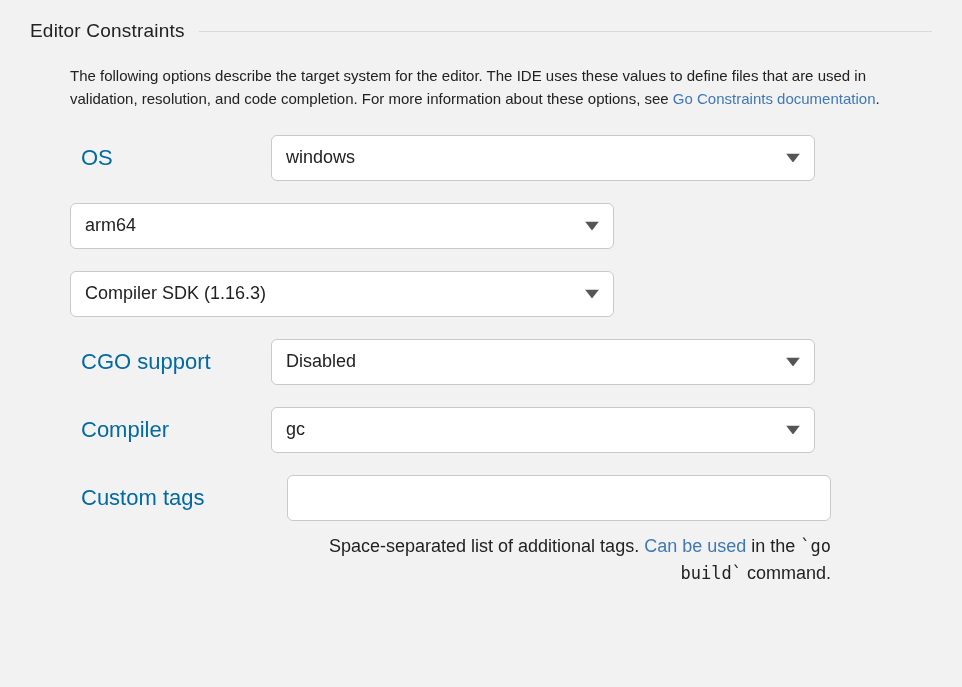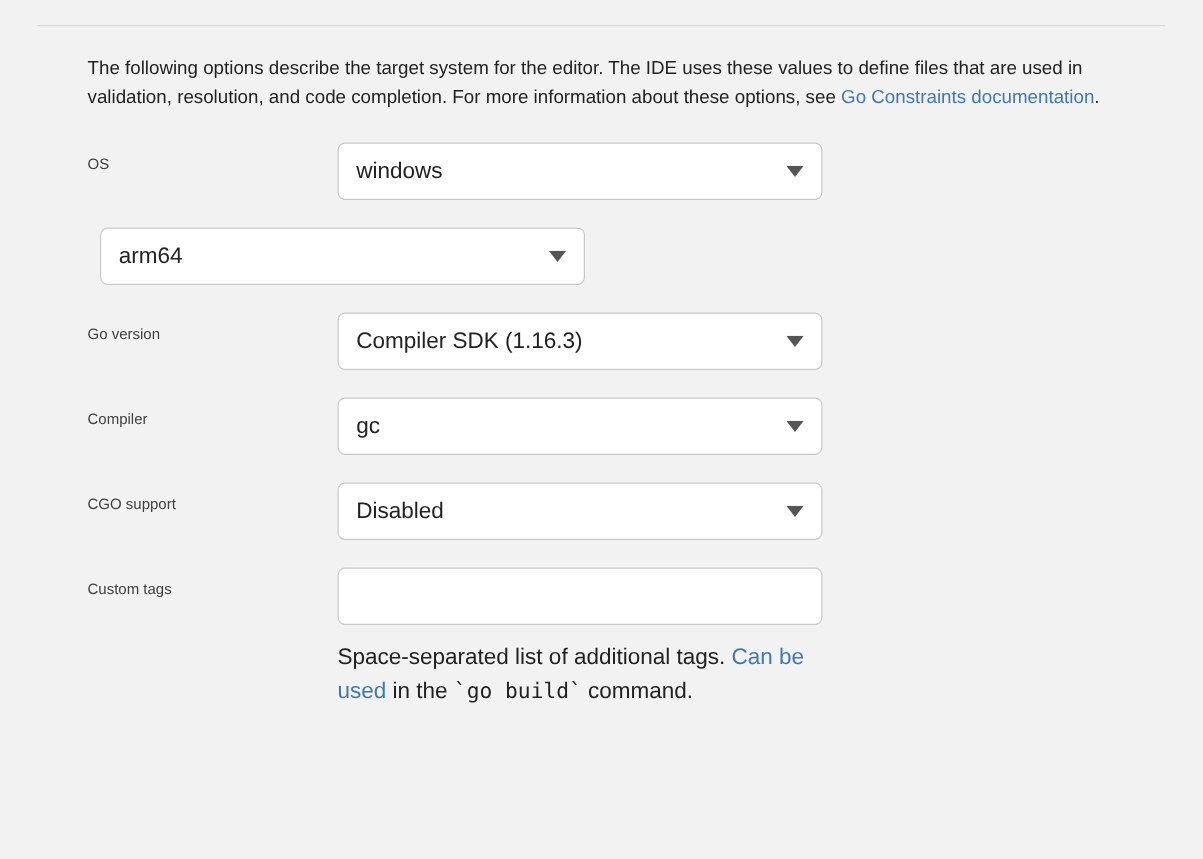--- a/index.html
+++ b/index.html
@@ -48,26 +48,26 @@
     margin: 0 40px 0 40px;
   }
   .row {
     display: flex;
     align-items: flex-start;
     margin-bottom: 22px;
   }
   .label {
     width: 190px;
     padding-top: 10px;
-    font-size: 12px;
-    color: #404040;
+    font-size: 22px;
+    color: #0369a1;
+    margin-left: 11px;
   }
   .control {
-    width: 388px;
-    margin-left: 10px;
+    width: 544px;
   }
   .select {
     position: relative;
     height: 46px;
     background: #fff;
     border: 1px solid #c9c9c9;
     border-radius: 6px;
     display: flex;
     align-items: center;
     padding: 0 44px 0 14px;
@@ -92,32 +92,34 @@
     padding: 0 14px;
     font-size: 18px;
     color: #222;
     outline: none;
   }
   .hint {
     margin-top: 12px;
     font-size: 18px;
     line-height: 1.5;
     color: #222;
+    text-align: right;
   }
   .hint code {
     font-family: ui-monospace, SFMono-Regular, Menlo, Monaco, Consolas, monospace;
     font-size: 17px;
   }
 </style>
 </head>
 <body>
 
 <div class="panel">
 
   <div class="section-header">
+    <span class="section-title">Editor Constraints</span>
     <span class="section-line"></span>
   </div>
 
   <p class="description">
     <span>The following options describe the target system for the editor. The IDE uses these values to define files that are used in validation, resolution, and code completion. For more information about these options, see </span><a href="#" class="link">Go Constraints documentation</a><span>.</span>
   </p>
 
   <div class="form">
 
     <div class="row">
@@ -141,62 +143,61 @@
           <span class="chev">
             <svg width="14" height="9" viewBox="0 0 14 9">
                 <polygon points="0,0 14,0 7,9" fill="#555"></polygon>
               </svg>
           </span>
         </div>
       </div>
     </div>
 
     <div class="row">
-      <div class="label">Go version</div>
       <div class="control">
         <div class="select">
           <span>Compiler SDK (1.16.3)</span>
           <span class="chev">
             <svg width="14" height="9" viewBox="0 0 14 9">
                 <polygon points="0,0 14,0 7,9" fill="#555"></polygon>
               </svg>
           </span>
         </div>
       </div>
     </div>
 
     <div class="row">
+      <div class="label">CGO support</div>
+      <div class="control">
+        <div class="select">
+          <span>Disabled</span>
+          <span class="chev">
+            <svg width="14" height="9" viewBox="0 0 14 9">
+                <polygon points="0,0 14,0 7,9" fill="#555"></polygon>
+              </svg>
+          </span>
+        </div>
+      </div>
+    </div>
+
+    <div class="row">
       <div class="label">Compiler</div>
       <div class="control">
         <div class="select">
           <span>gc</span>
           <span class="chev">
             <svg width="14" height="9" viewBox="0 0 14 9">
                 <polygon points="0,0 14,0 7,9" fill="#555"></polygon>
               </svg>
           </span>
         </div>
       </div>
     </div>
 
-    <div class="row">
-      <div class="label">CGO support</div>
-      <div class="control">
-        <div class="select">
-          <span>Disabled</span>
-          <span class="chev">
-            <svg width="14" height="9" viewBox="0 0 14 9">
-                <polygon points="0,0 14,0 7,9" fill="#555"></polygon>
-              </svg>
-          </span>
-        </div>
-      </div>
-    </div>
-
-    <div class="row" style="margin-bottom:0;">
+    <div class="row" style="margin-bottom:0;gap:16px;">
       <div class="label">Custom tags</div>
       <div class="control">
         <input type="text" class="textinput" value="" style="">
         <div class="hint">
           <span>Space-separated list of additional tags. </span><a href="#" class="link">Can be used</a><span> in the </span><code>`go build`</code><span> command.</span>
         </div>
       </div>
     </div>
 
   </div>

